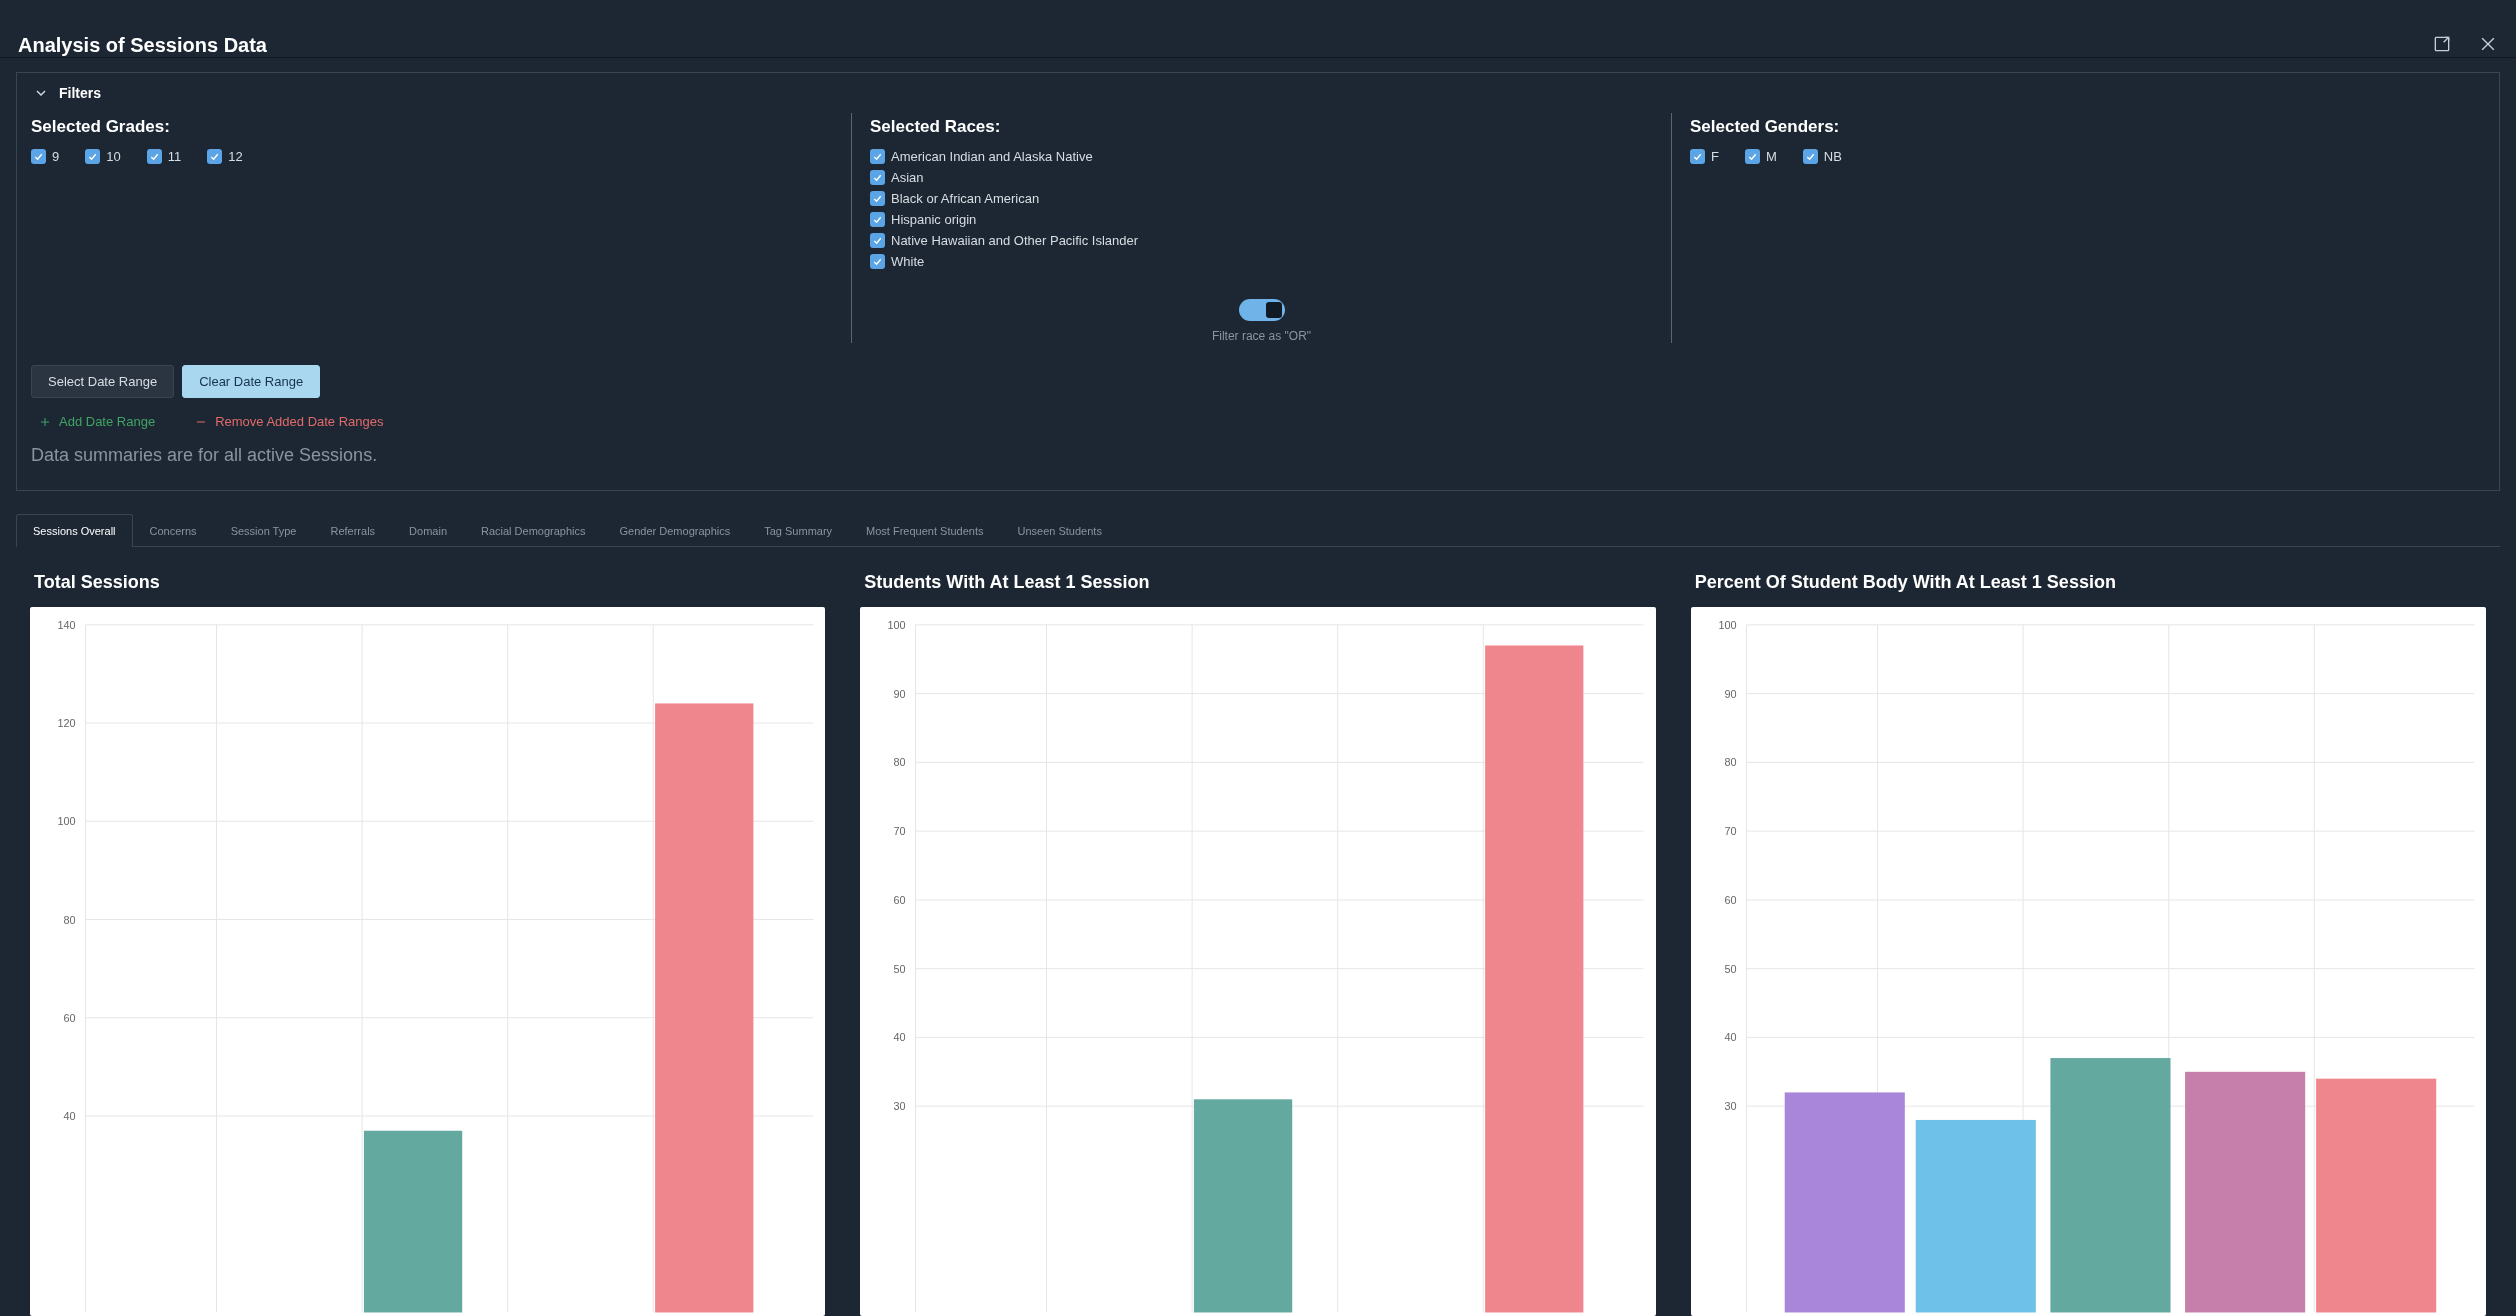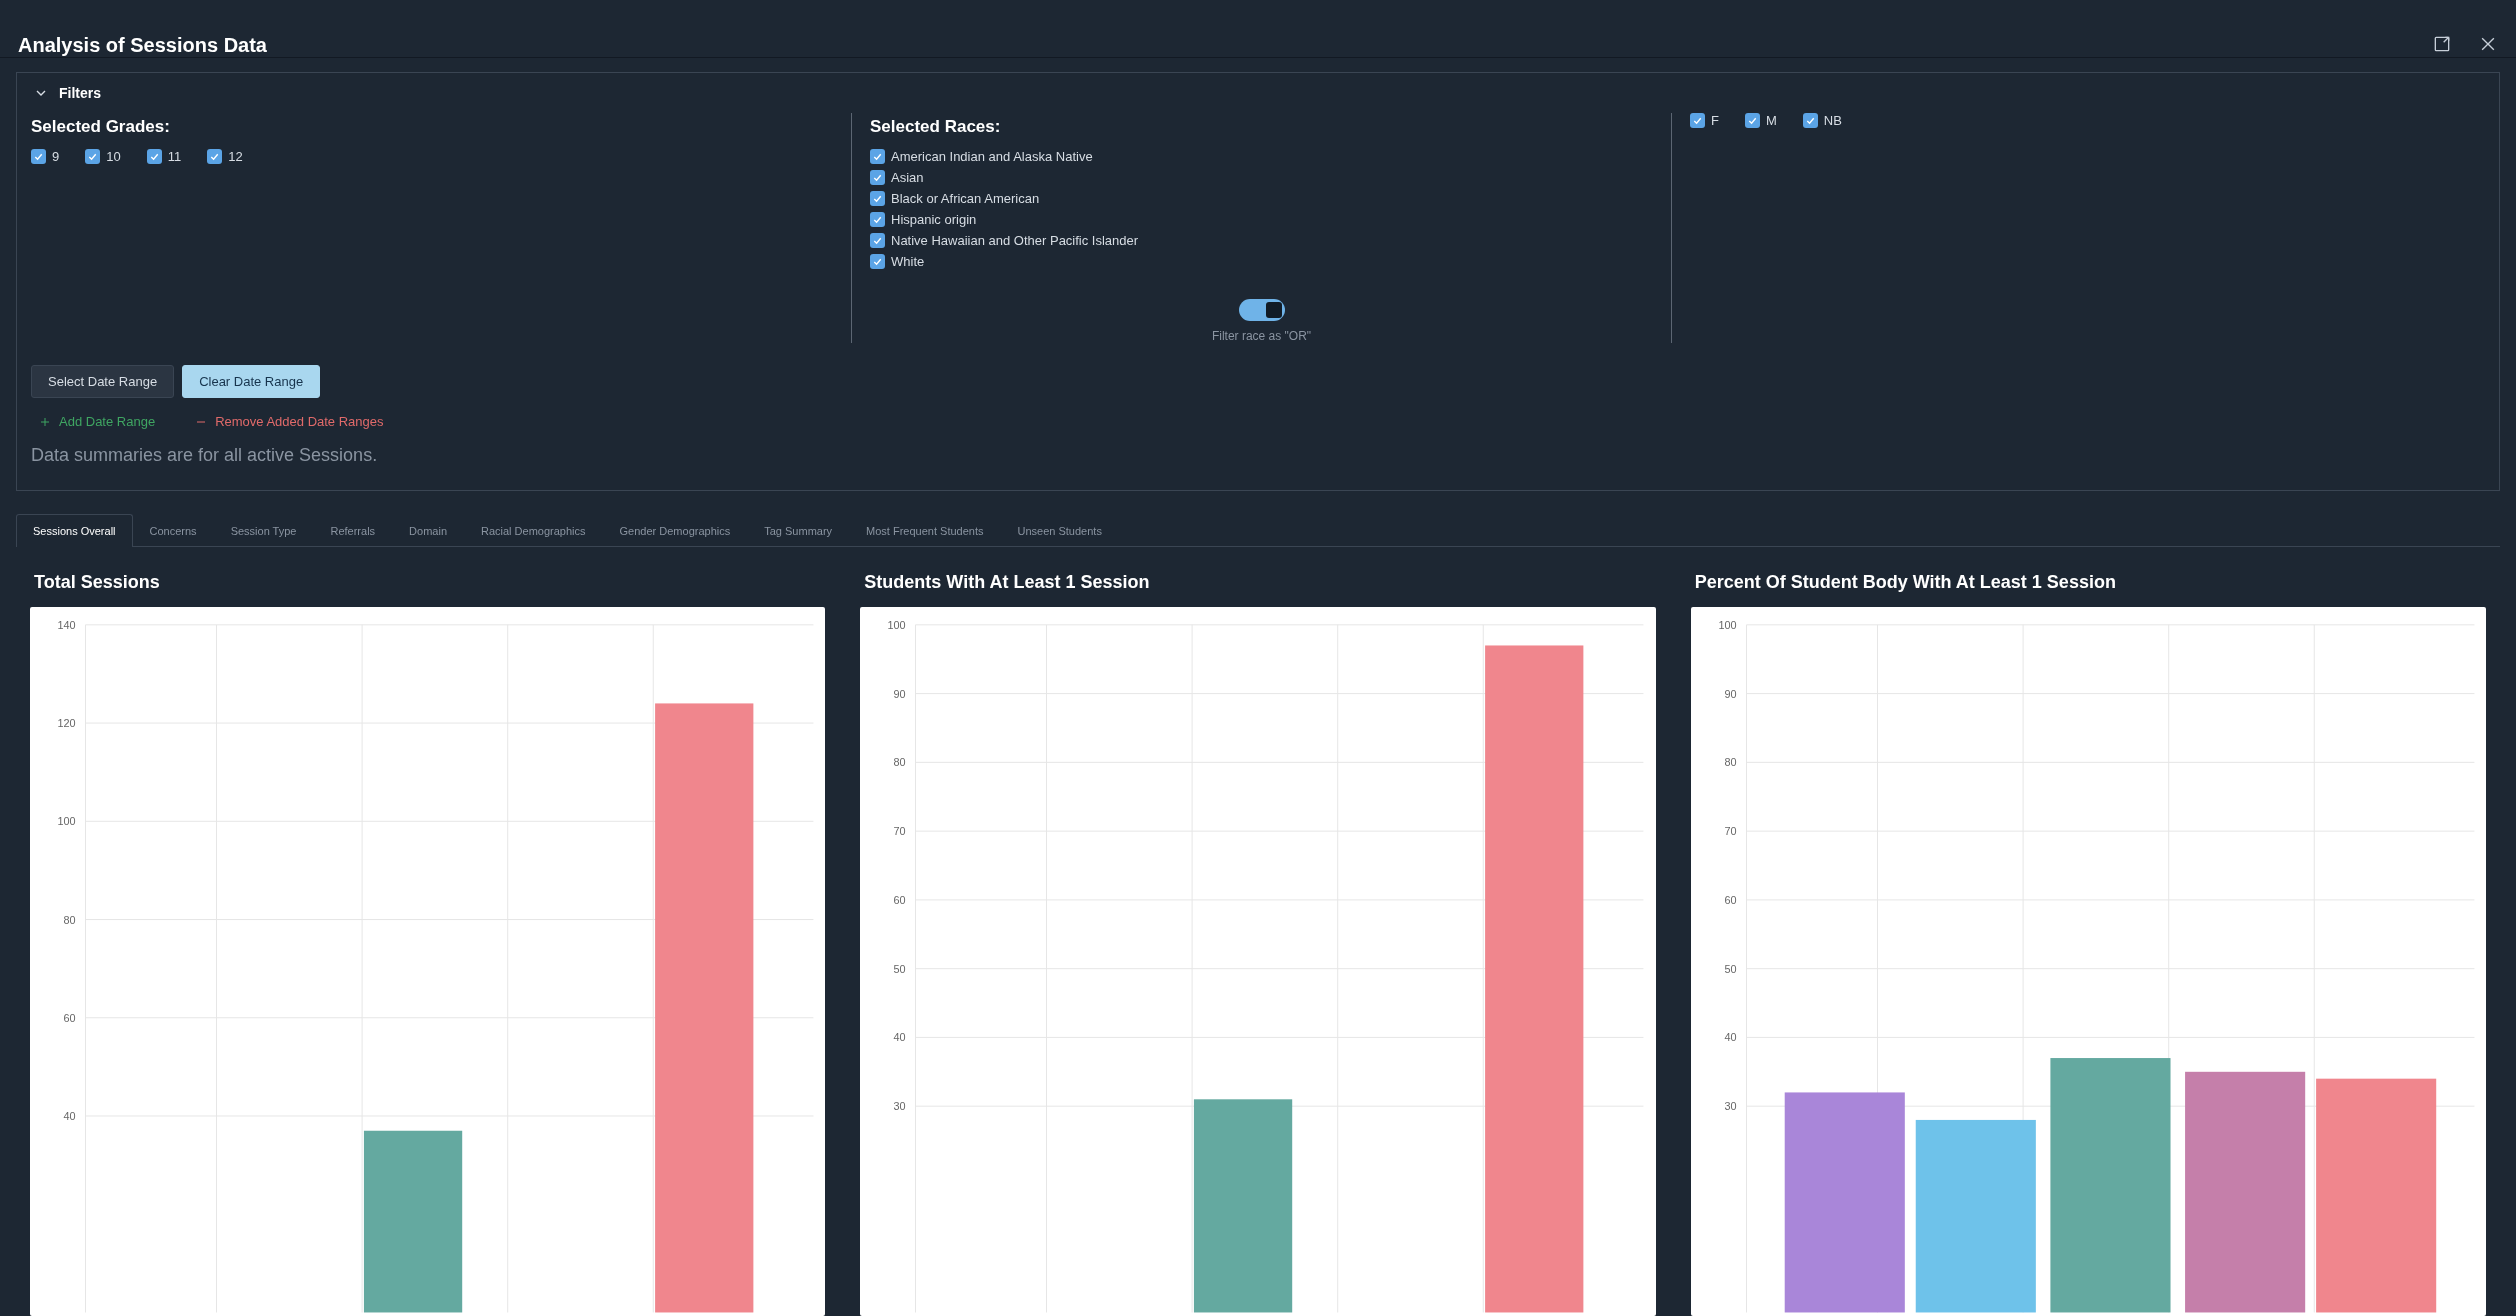--- a/index.html
+++ b/index.html
@@ -247,20 +247,21 @@
             </div>
           </div>
         <div class="toggle-wrap">
           <div class="toggle">
               <div class="knob"></div>
             </div>
           <div class="toggle-label">Filter race as "OR"</div>
         </div>
       </div>
       <div class="filter-col fc-genders">
+        <h3>Selected Genders:</h3>
         <div class="chk-row" id="genders-row">
             <div class="chk">
               <span class="box">
                 <svg viewBox="0 0 24 24">
                   <polyline points="5 13 10 18 19 7"></polyline>
                 </svg>
               </span>
               <span>F</span>
             </div>
             <div class="chk">

